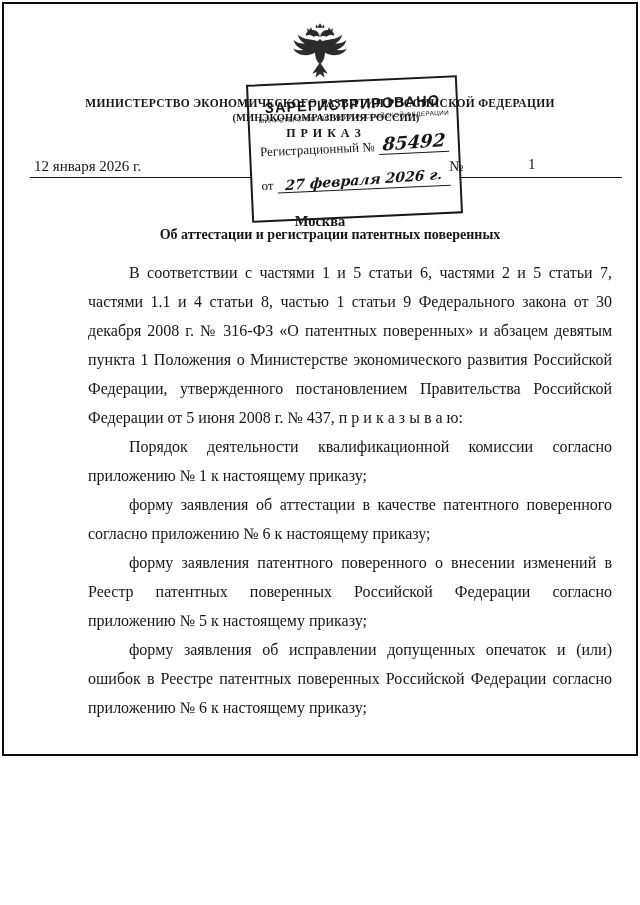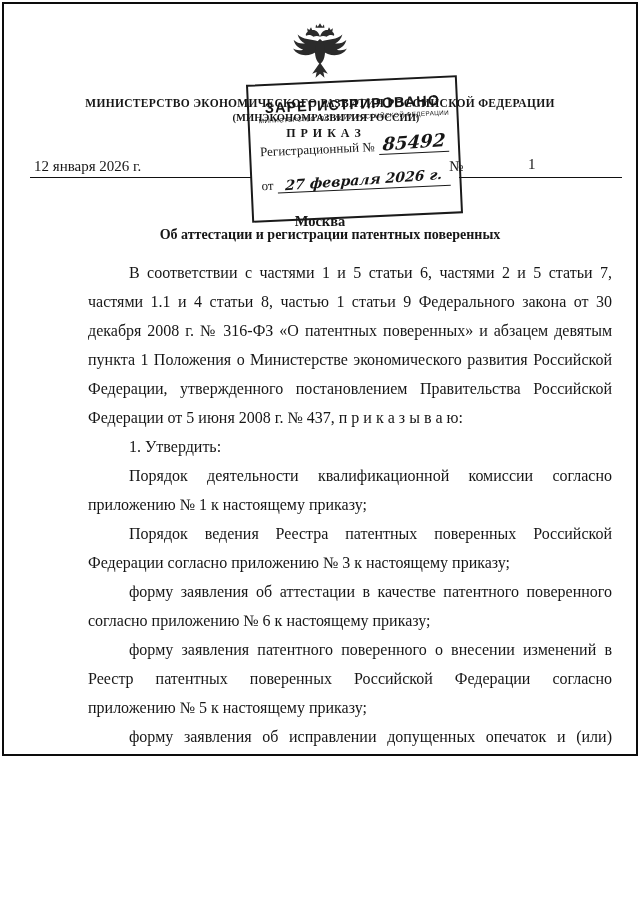--- a/index.html
+++ b/index.html
@@ -114,22 +114,20 @@
     <div class="stamp-row">
       <span class="stamp-label">от</span>
       <span class="stamp-value"><span class="hw hw-date">27 февраля 2026 г.</span></span>
     </div>
   </div>
 
   <div class="doc-title">Об аттестации и регистрации патентных поверенных</div>
 
   <div class="doc-body">
     <p>В соответствии с частями 1 и 5 статьи 6, частями 2 и 5 статьи 7, частями 1.1 и 4 статьи 8, частью 1 статьи 9 Федерального закона от 30 декабря 2008 г. № 316-ФЗ «О патентных поверенных» и абзацем девятым пункта 1 Положения о Министерстве экономического развития Российской Федерации, утвержденного постановлением Правительства Российской Федерации от 5 июня 2008 г. № 437, п р и к а з ы в а ю:</p>
-    <p>1. Утвердить:</p>
     <p>Порядок деятельности квалификационной комиссии согласно приложению № 1 к настоящему приказу;</p>
-    <p>Порядок ведения Реестра патентных поверенных Российской Федерации согласно приложению № 3 к настоящему приказу;</p>
     <p>форму заявления об аттестации в качестве патентного поверенного согласно приложению № 6 к настоящему приказу;</p>
     <p>форму заявления патентного поверенного о внесении изменений в Реестр патентных поверенных Российской Федерации согласно приложению № 5 к настоящему приказу;</p>
     <p>форму заявления об исправлении допущенных опечаток и (или) ошибок в Реестре патентных поверенных Российской Федерации согласно приложению № 6 к настоящему приказу;</p>
   </div>
 
   <div class="barcode"></div>
 </div>
 
 </body></html>

